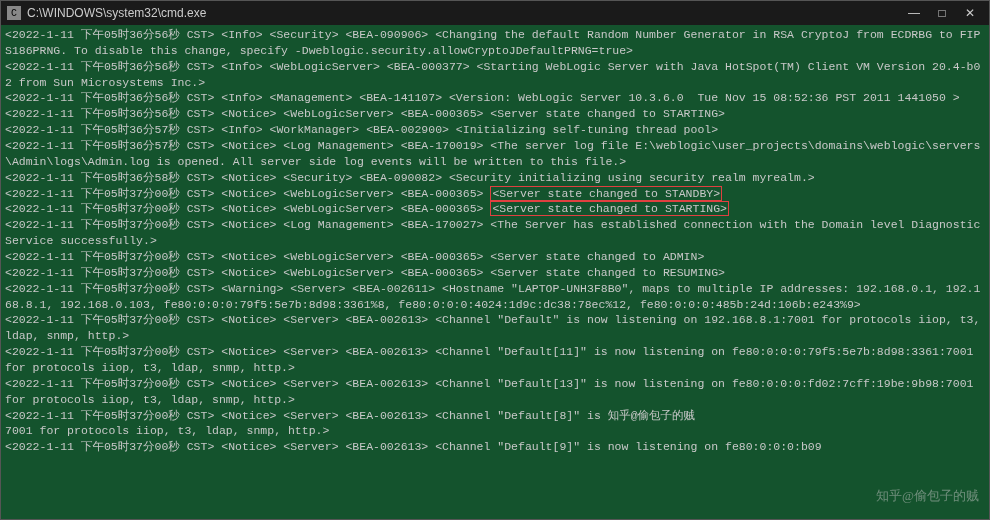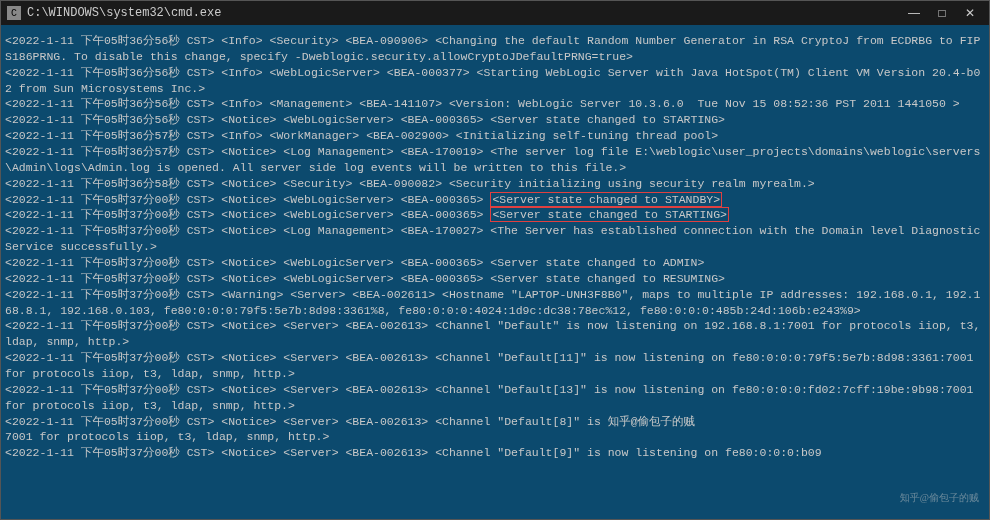--- a/index.html
+++ b/index.html
@@ -43,21 +43,21 @@
       display: flex;
       align-items: center;
       justify-content: center;
       font-size: 10px;
       color: #000;
     }
 
     .title-bar-text {
       color: #ccc;
       font-size: 12px;
-      font-family: Liberation Mono, monospace;
+      font-family: Liberation Sans, sans-serif;
     }
 
     .title-bar-controls {
       display: flex;
       gap: 2px;
     }
 
     .title-btn {
       width: 26px;
       height: 18px;
@@ -66,25 +66,25 @@
       color: #ccc;
       font-size: 12px;
       cursor: pointer;
       display: flex;
       align-items: center;
       justify-content: center;
       font-family: Arial, sans-serif;
     }
 
     .terminal {
-      background: #0c4a6e;
+      background: #14532d;
       color: #c8c8c8;
       flex: 1;
       overflow: hidden;
-      padding: 8px 4px;
+      padding: 2px 4px;
       font-size: 11.5px;
       line-height: 1.38;
       position: relative;
     }
 
     .log-content {
       white-space: pre-wrap;
       word-break: break-all;
     }
 
@@ -98,21 +98,21 @@
       border: 1.5px solid #e04040;
       padding: 0 1px;
       text-align: center;
     }
 
     .watermark {
       position: absolute;
       bottom: 14px;
       right: 10px;
       color: rgba(200,200,200,0.5);
-      font-size: 10px;
+      font-size: 13px;
       font-family: 'SimSun', '宋体', serif;
       pointer-events: none;
     }
   </style>
 </head>
 <body>
 
 <div class="window">
   <div class="title-bar">
     <div class="title-bar-left">

